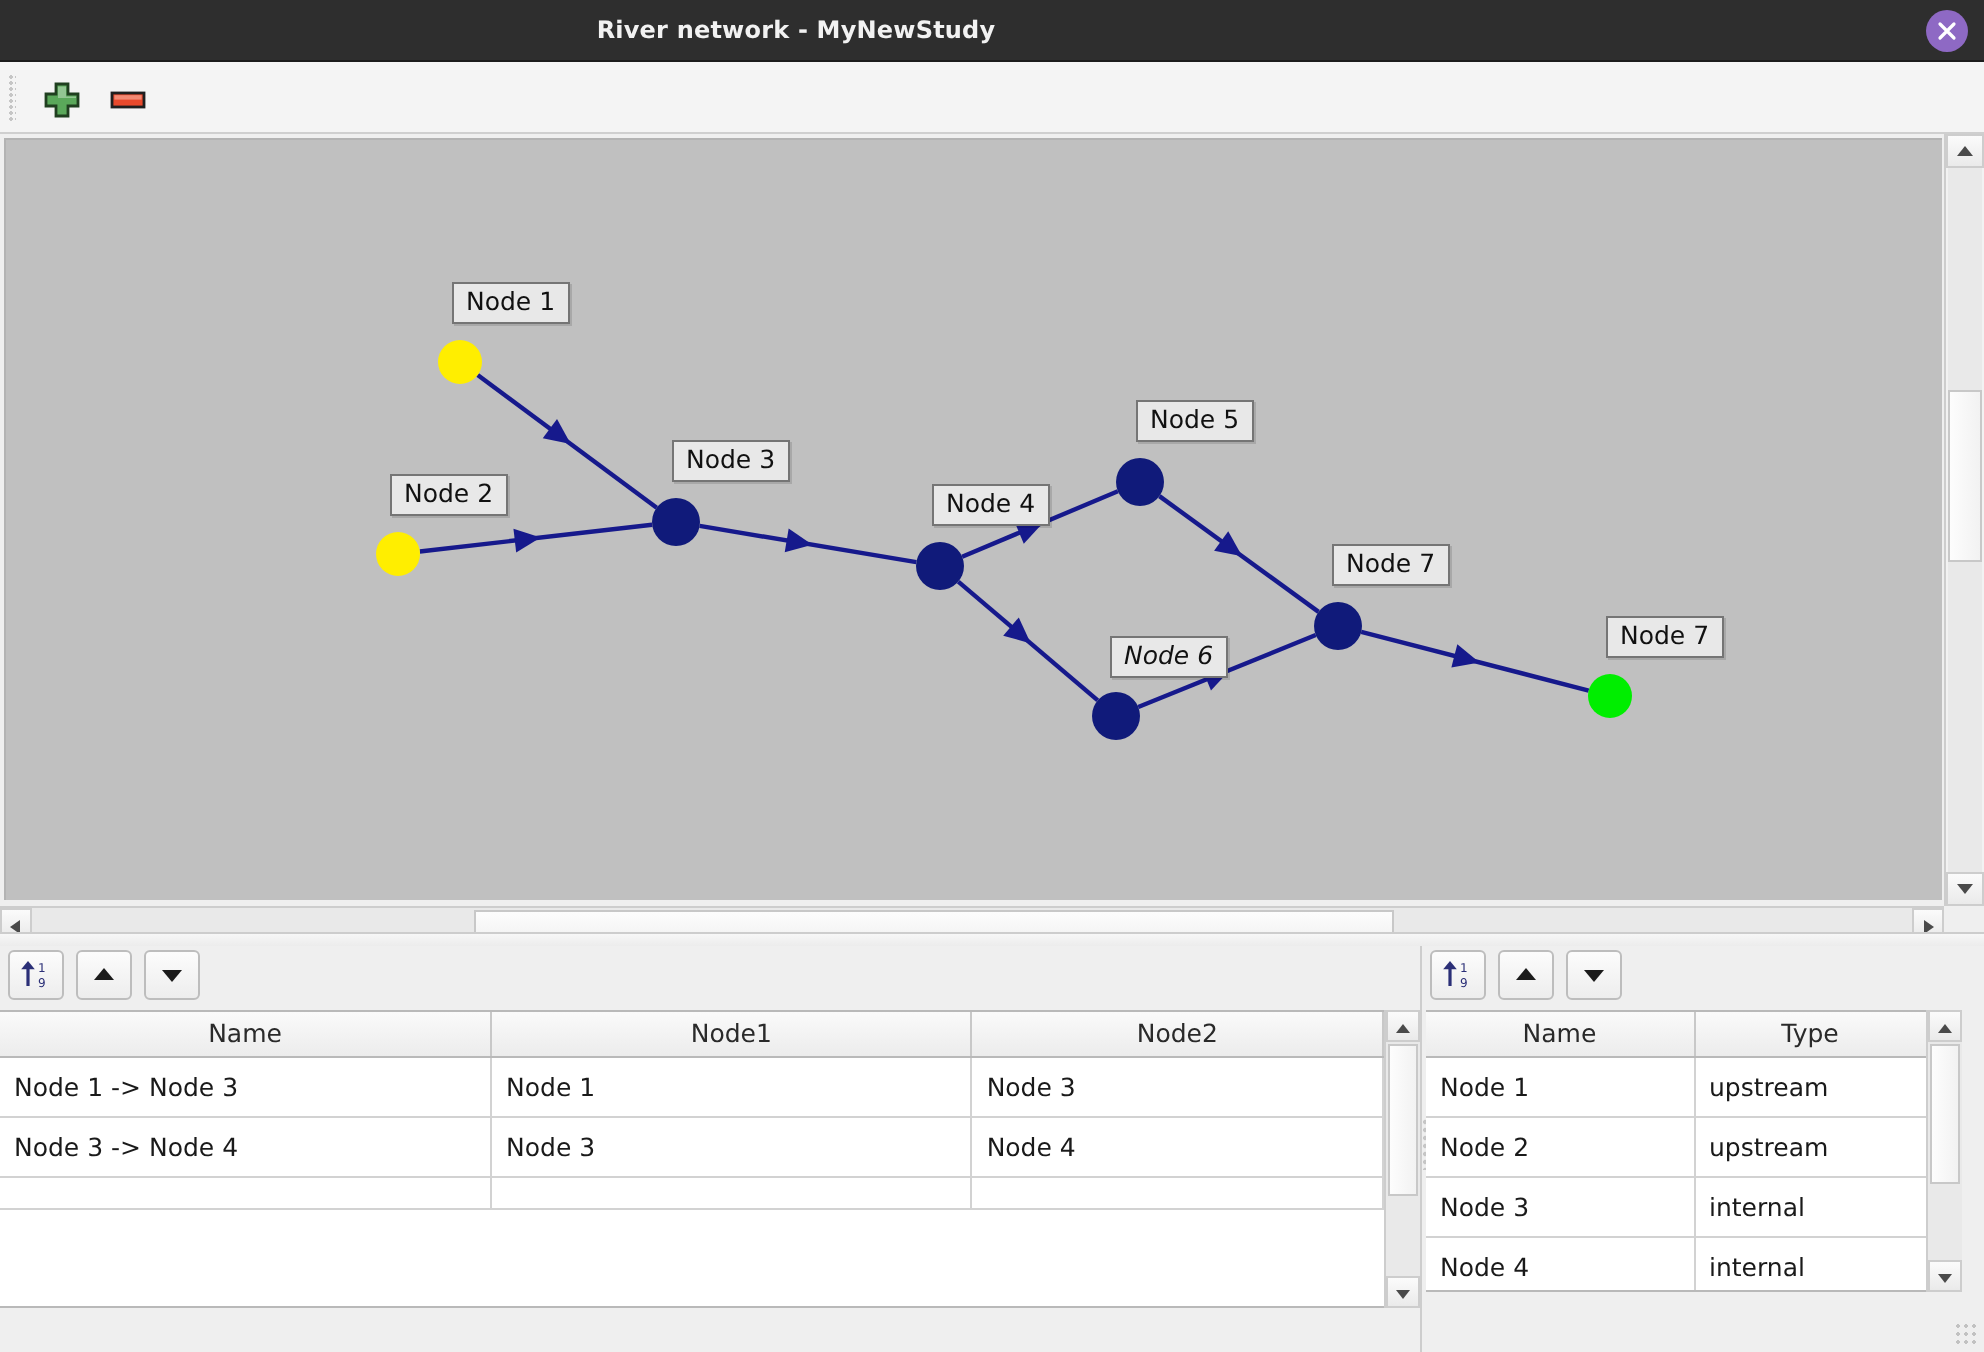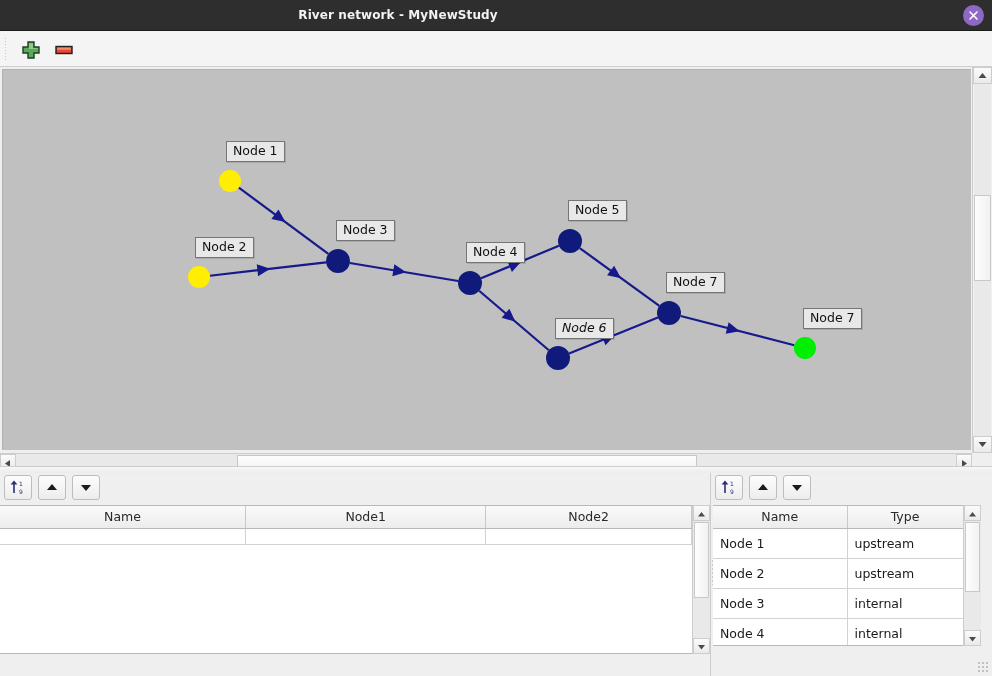--- a/index.html
+++ b/index.html
@@ -462,20 +462,30 @@
         <table class="gtable" id="reaches-table">
           <thead>
               <tr id="reaches-head">
                 <th style="width: 234px;">Name</th>
                 <th style="width: 229px;">Node1</th>
                 <th style="width: 196px;">Node2</th>
               </tr>
             </thead>
           <tbody id="reaches-body">
               <tr>
+                <td>Node 1 -&gt; Node 3</td>
+                <td>Node 1</td>
+                <td>Node 3</td>
+              </tr>
+              <tr>
+                <td>Node 3 -&gt; Node 4</td>
+                <td>Node 3</td>
+                <td>Node 4</td>
+              </tr>
+              <tr>
                 <td class="empty">&nbsp;</td>
                 <td class="empty">&nbsp;</td>
                 <td class="empty">&nbsp;</td>
               </tr>
             </tbody>
         </table>
       </div>
       <div class="left-side-grip"></div>
     </div>
 

